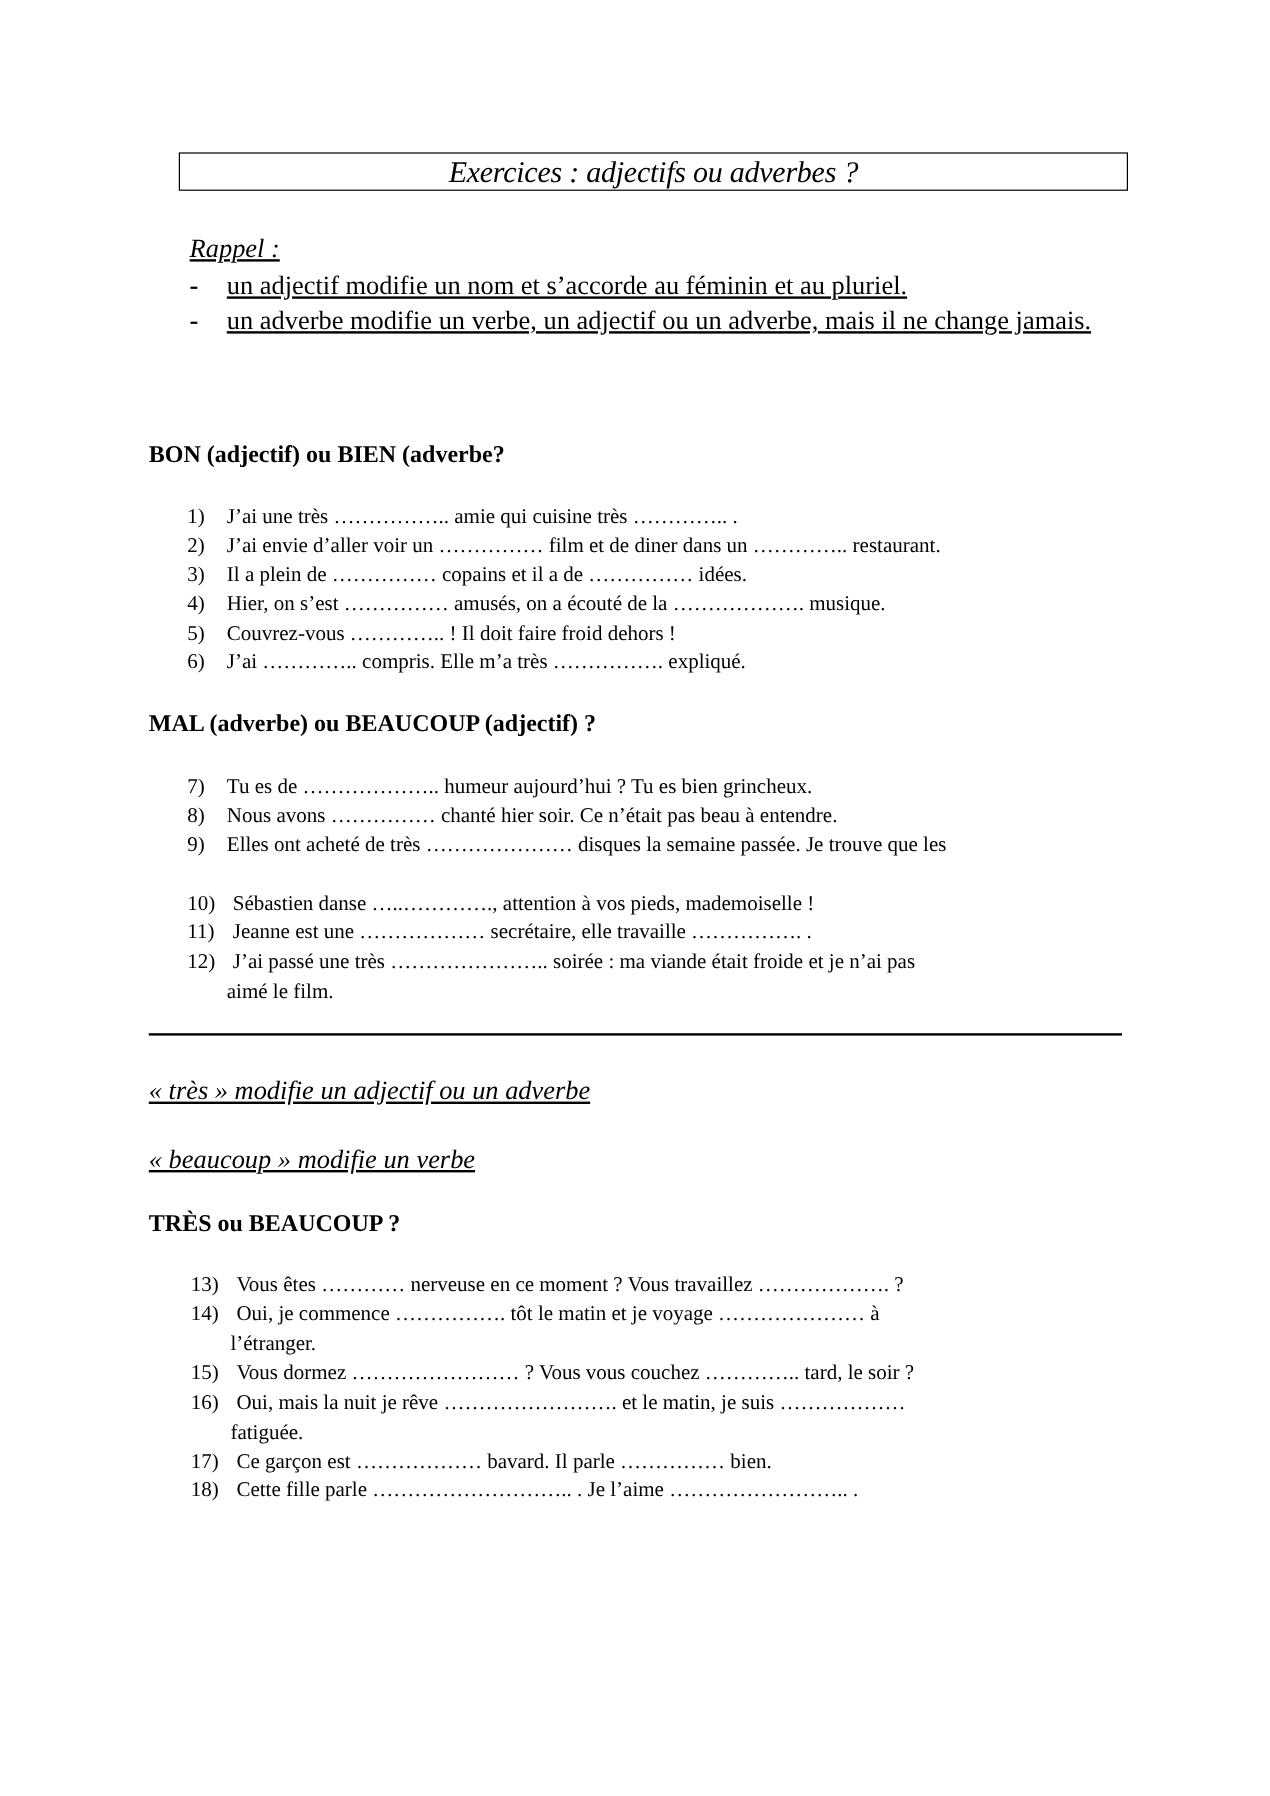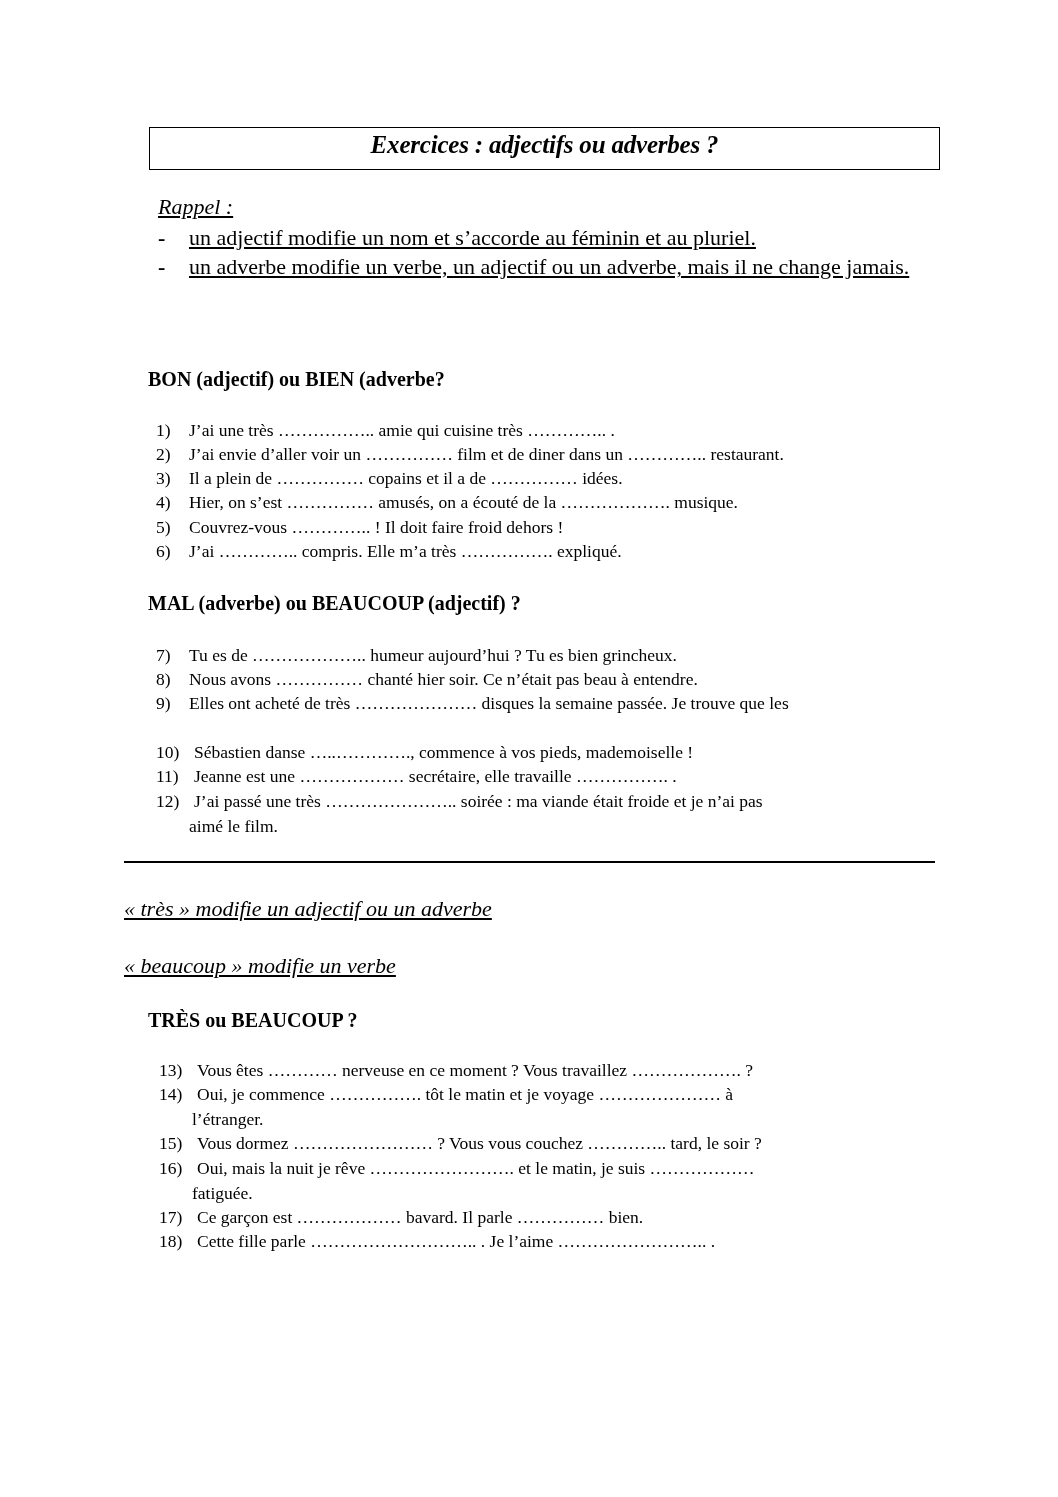--- a/index.html
+++ b/index.html
@@ -1,26 +1,26 @@
 <!DOCTYPE html>
 <html><head>
 <meta charset="utf-8">
 <style>
   html, body { margin: 0; padding: 0; background: #ffffff; }
   body { width: 1058px; height: 1497px; position: relative; overflow: hidden;
          font-family: "Liberation Serif", "DejaVu Serif", serif; color: #000; }
   .abs { position: absolute; }
-  .title-box { left: 149px; top: 127px; width: 791px; height: 43px; border: 1.5px solid #000;
-               box-sizing: border-box; text-align: center; font-weight: bold; }
+  .title-box { left: 149px; top: 127px; width: 791px; height: 32px; border: 1.5px solid #000;
+               box-sizing: border-box; text-align: center; }
   .title-box span { font-style: italic; font-size: 25px; line-height: 33px; letter-spacing: -0.2px; }
   .rappel { left: 158px; top: 194px; font-style: italic; text-decoration: underline; font-size: 22px; }
   .bullet { left: 158px; font-size: 22px; font-style: normal; font-weight: bold; }
   .rule-text { left: 189px; text-decoration: underline; font-size: 22px;
                line-height: 29px; width: 745px; }
-  .heading { left: 124px; font-weight: bold; font-size: 20px; margin-left: 24px; }
+  .heading { left: 124px; font-weight: bold; font-size: 20px; }
   .item { left: 156px; font-size: 17.5px; line-height: 24.5px; white-space: nowrap; }
   .item .num { display: inline-block; width: 33px; }
   .item .cont { padding-left: 33px; display: block; }
   .item2 .num { width: 38px; display: inline-block; }
   .item2 .cont { padding-left: 33px; display: block; }
   .hr { left: 124px; top: 861px; width: 811px; height: 0; border-top: 2px solid #000; }
   .note { left: 124px; font-style: italic; text-decoration: underline; font-size: 22px; }
 </style>
 </head>
 <body>
@@ -44,21 +44,21 @@
 <div class="abs item" style="top:466px"><span class="num">3)</span><span>Il a plein de …………… copains et il a de …………… idées.</span></div>
 <div class="abs item" style="top:490px"><span class="num">4)</span><span>Hier, on s’est …………… amusés, on a écouté de la ……………….  musique.</span></div>
 <div class="abs item" style="top:515px"><span class="num">5)</span><span>Couvrez-vous ………….. ! Il doit faire froid dehors !</span></div>
 <div class="abs item" style="top:539px"><span class="num">6)</span><span>J’ai ………….. compris. Elle m’a très ……………. expliqué.</span></div>
 
 <div class="abs heading" style="top:592px">MAL (adverbe) ou BEAUCOUP (adjectif) ?</div>
 
 <div class="abs item" style="top:643px"><span class="num">7)</span><span>Tu es de ……………….. humeur aujourd’hui ? Tu es bien grincheux.</span></div>
 <div class="abs item" style="top:667px"><span class="num">8)</span><span>Nous avons …………… chanté hier soir. Ce n’était pas beau à entendre.</span></div>
 <div class="abs item" style="top:691px"><span class="num">9)</span><span>Elles ont acheté de très ………………… disques la semaine passée. Je trouve que les</span></div>
-<div class="abs item item2" style="top:740px"><span class="num">10)</span><span>Sébastien danse …..…………., commence à vos pieds, mademoiselle !</span></div>
+<div class="abs item item2" style="top:740px"><span class="num">10)</span><span>Sébastien danse …..…………., attention à vos pieds, mademoiselle !</span></div>
 <div class="abs item item2" style="top:764px"><span class="num">11)</span><span>Jeanne est une ……………… secrétaire, elle travaille ……………. .</span></div>
 <div class="abs item item2" style="top:789px"><span class="num">12)</span><span>J’ai passé une très ………………….. soirée : ma viande était froide et je n’ai pas</span><span class="cont">aimé le film.</span></div>
 
 <div class="abs hr"></div>
 
 <div class="abs note" style="top:896px">« très » modifie un adjectif ou un adverbe</div>
 <div class="abs note" style="top:953px">« beaucoup » modifie un verbe</div>
 
 <div class="abs heading" style="top:1009px">TRÈS ou BEAUCOUP ?</div>
 

